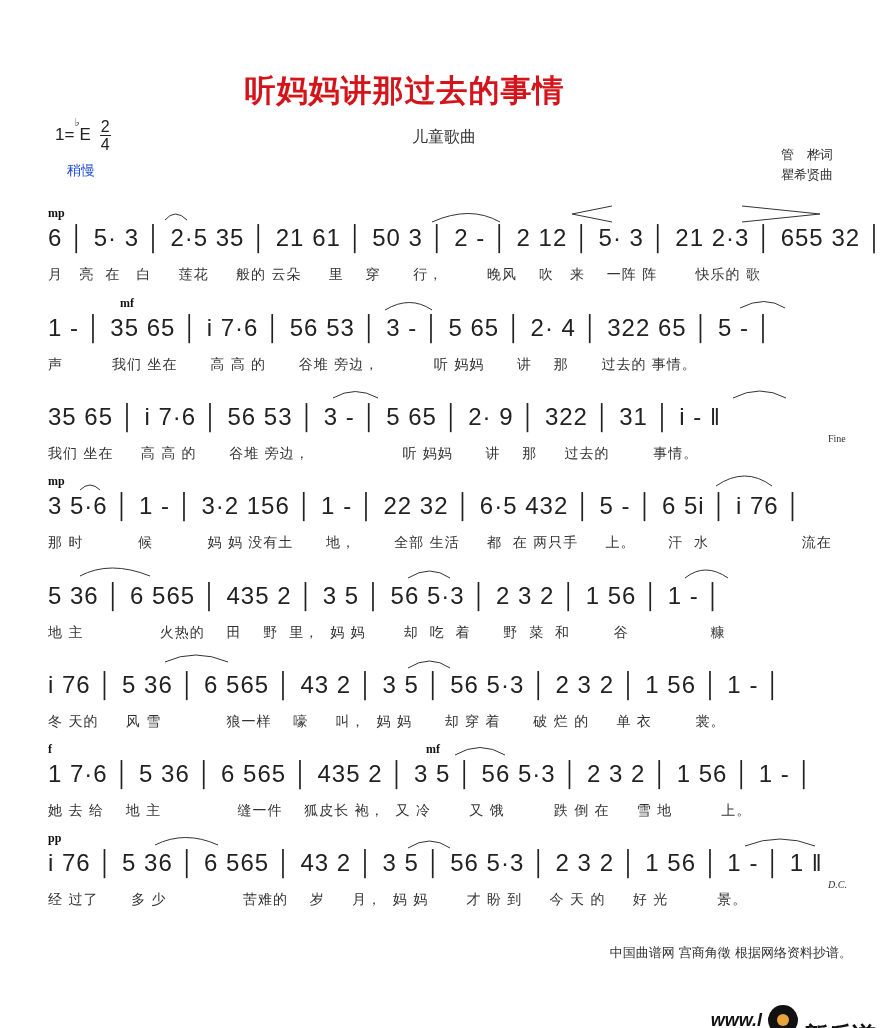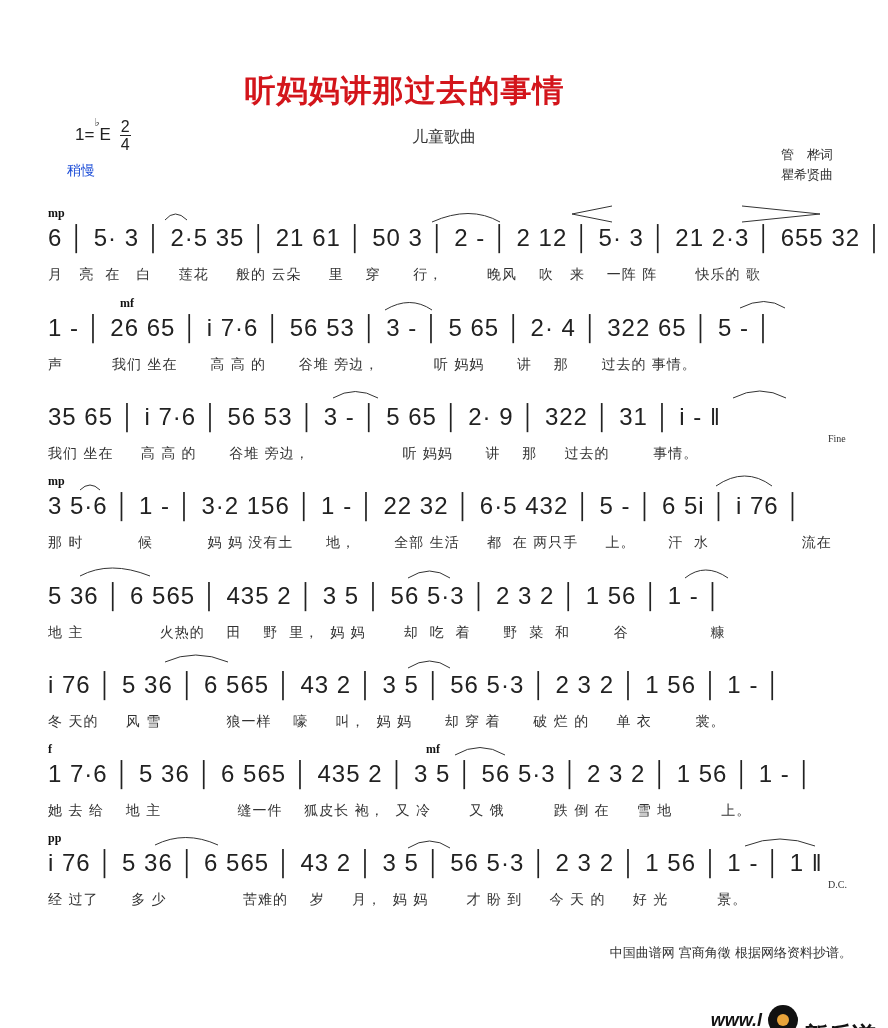--- a/index.html
+++ b/index.html
@@ -1,19 +1,19 @@
 <!DOCTYPE html>
 <html><head>
 <meta charset="utf-8">
 <style>
   html,body{margin:0;padding:0;background:#fff;}
   body{width:888px;height:1028px;position:relative;overflow:hidden;font-family:"DejaVu Sans",sans-serif;color:#222;}
   .abs{position:absolute;}
   .title{left:0;width:809px;top:70px;text-align:center;font-size:31px;font-weight:bold;color:#d3151b;letter-spacing:1px;}
-  .key{left:55px;top:118px;font-size:17px;font-family:"Liberation Sans",sans-serif;margin-left:20px;}
+  .key{left:55px;top:118px;font-size:17px;font-family:"Liberation Sans",sans-serif;}
   .key .flat{font-size:11px;vertical-align:top;position:relative;top:-2px;}
   .frac{display:inline-flex;flex-direction:column;align-items:center;vertical-align:middle;margin-left:4px;font-size:16px;line-height:17px;}
   .frac .num{border-bottom:1px solid #222;padding:0 1px;}
   .tempo{left:67px;top:162px;font-size:14px;color:#1d4ed8;}
   .genre{left:0;width:888px;top:127px;text-align:center;font-size:16px;color:#333;}
   .credit{right:55px;font-size:13px;color:#333;text-align:right;margin-left:28px;}
   .row{position:absolute;left:0;width:888px;}
   .notes{position:absolute;left:48px;top:0;font-family:"Liberation Sans",sans-serif;font-size:24px;white-space:pre;letter-spacing:1px;color:#222;}
   .lyrics{position:absolute;left:48px;font-size:14px;white-space:pre;color:#333;letter-spacing:1px;}
   .dyn{position:absolute;font-family:"Liberation Serif",serif;font-weight:bold;font-size:12px;color:#111;}
@@ -44,21 +44,21 @@
 <div class="abs credit" style="top:166px">瞿希贤曲</div>
 
 <div class="row" style="top:224px">
   <span class="dyn" style="left:48px;top:-18px">mp</span>
   <div class="notes">6 │ 5· 3 │ 2·5 35 │ 21 61 │ 50 3 │ 2 - │ 2 12 │ 5· 3 │ 21 2·3 │ 655 32 │</div>
   <div class="lyrics" style="top:42px">月   亮  在   白     莲花     般的 云朵     里    穿      行，        晚风    吹   来    一阵 阵       快乐的 歌</div>
 </div>
 
 <div class="row" style="top:314px">
   <span class="dyn" style="left:120px;top:-18px">mf</span>
-  <div class="notes">1 - │ 26 65 │ i 7·6 │ 56 53 │ 3 - │ 5 65 │ 2· 4 │ 322 65 │ 5 - │</div>
+  <div class="notes">1 - │ 35 65 │ i 7·6 │ 56 53 │ 3 - │ 5 65 │ 2· 4 │ 322 65 │ 5 - │</div>
   <div class="lyrics" style="top:42px">声         我们 坐在      高 高 的      谷堆 旁边，          听 妈妈      讲    那      过去的 事情。</div>
 </div>
 
 <div class="row" style="top:403px">
   <div class="notes">35 65 │ i 7·6 │ 56 53 │ 3 - │ 5 65 │ 2· 9 │ 322 │ 31 │ i - ‖</div>
   <div class="lyrics" style="top:42px">我们 坐在     高 高 的      谷堆 旁边，                 听 妈妈      讲    那     过去的        事情。</div>
   <span class="mark" style="left:828px;top:30px">Fine</span>
 </div>
 
 <div class="row" style="top:492px">
@@ -81,21 +81,21 @@
   <span class="dyn" style="left:48px;top:-18px">f</span>
   <span class="dyn" style="left:426px;top:-18px">mf</span>
   <div class="notes">1 7·6 │ 5 36 │ 6 565 │ 435 2 │ 3 5 │ 56 5·3 │ 2 3 2 │ 1 56 │ 1 - │</div>
   <div class="lyrics" style="top:42px">她 去 给    地 主              缝一件    狐皮长 袍，  又 冷       又 饿         跌 倒 在     雪 地         上。</div>
 </div>
 
 <div class="row" style="top:849px">
   <span class="dyn" style="left:48px;top:-18px">pp</span>
   <div class="notes">i 76 │ 5 36 │ 6 565 │ 43 2 │ 3 5 │ 56 5·3 │ 2 3 2 │ 1 56 │ 1 - │ 1 ‖</div>
   <div class="lyrics" style="top:42px">经 过了      多 少              苦难的    岁     月，  妈 妈       才 盼 到     今 天 的     好 光         景。</div>
-  <span class="mark" style="left:828px;top:30px;">D.C.</span>
+  <span class="mark" style="left:828px;top:30px;font-style:italic">D.C.</span>
 </div>
 
 <svg class="overlay" width="888" height="1028">
   <g fill="none" stroke="#333" stroke-width="1">
     <path d="M165 220 Q175 208 187 220"></path>
     <path d="M432 222 Q470 205 500 222"></path>
     <path d="M572 214 L612 206"></path>
       <path d="M572 214 L612 222"></path>
     <path d="M742 206 L820 214"></path>
       <path d="M742 222 L820 214"></path>

